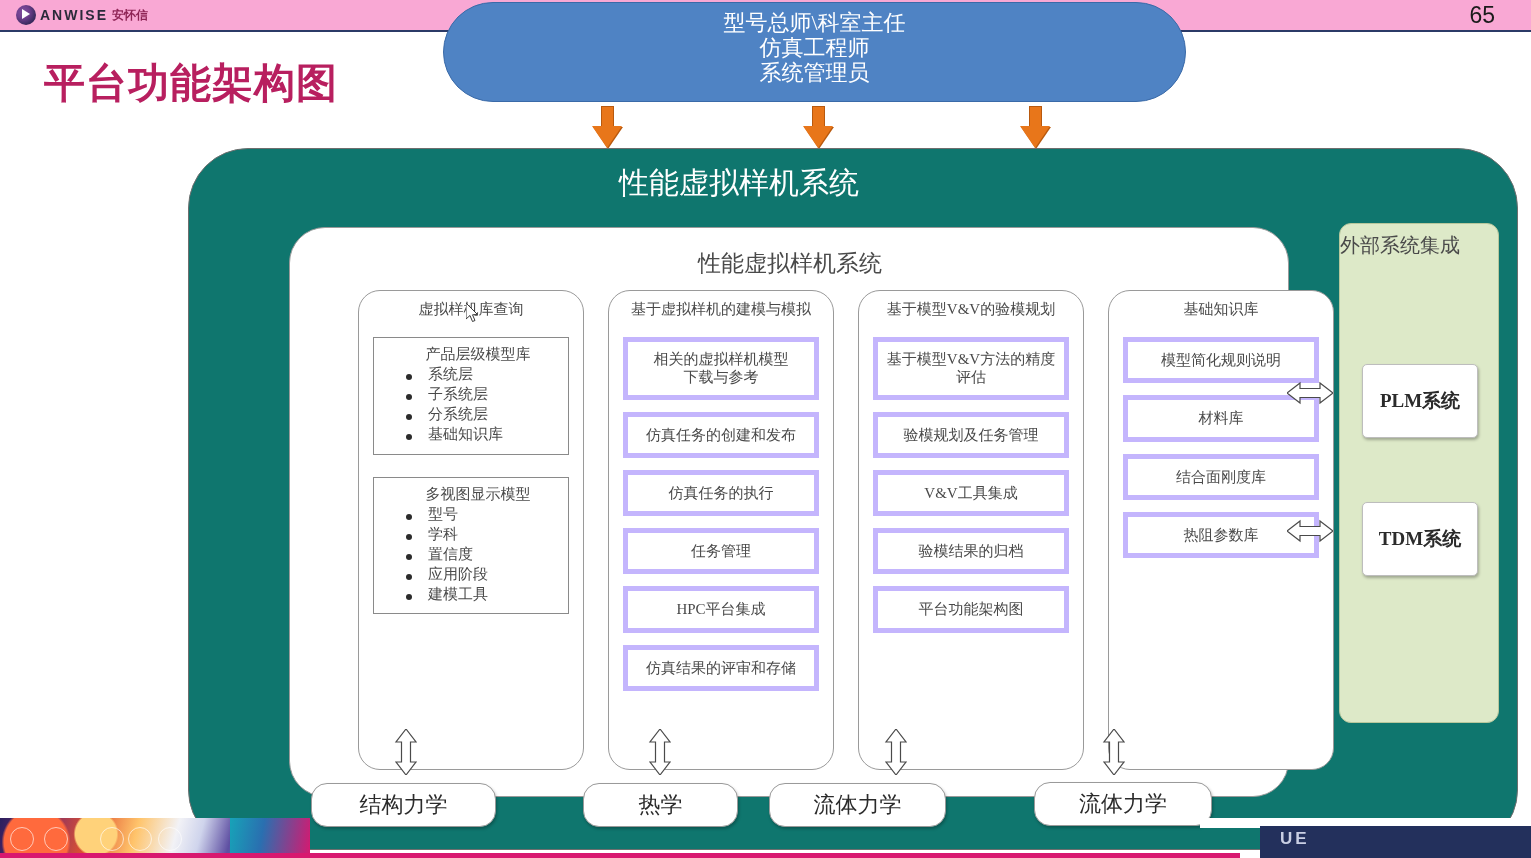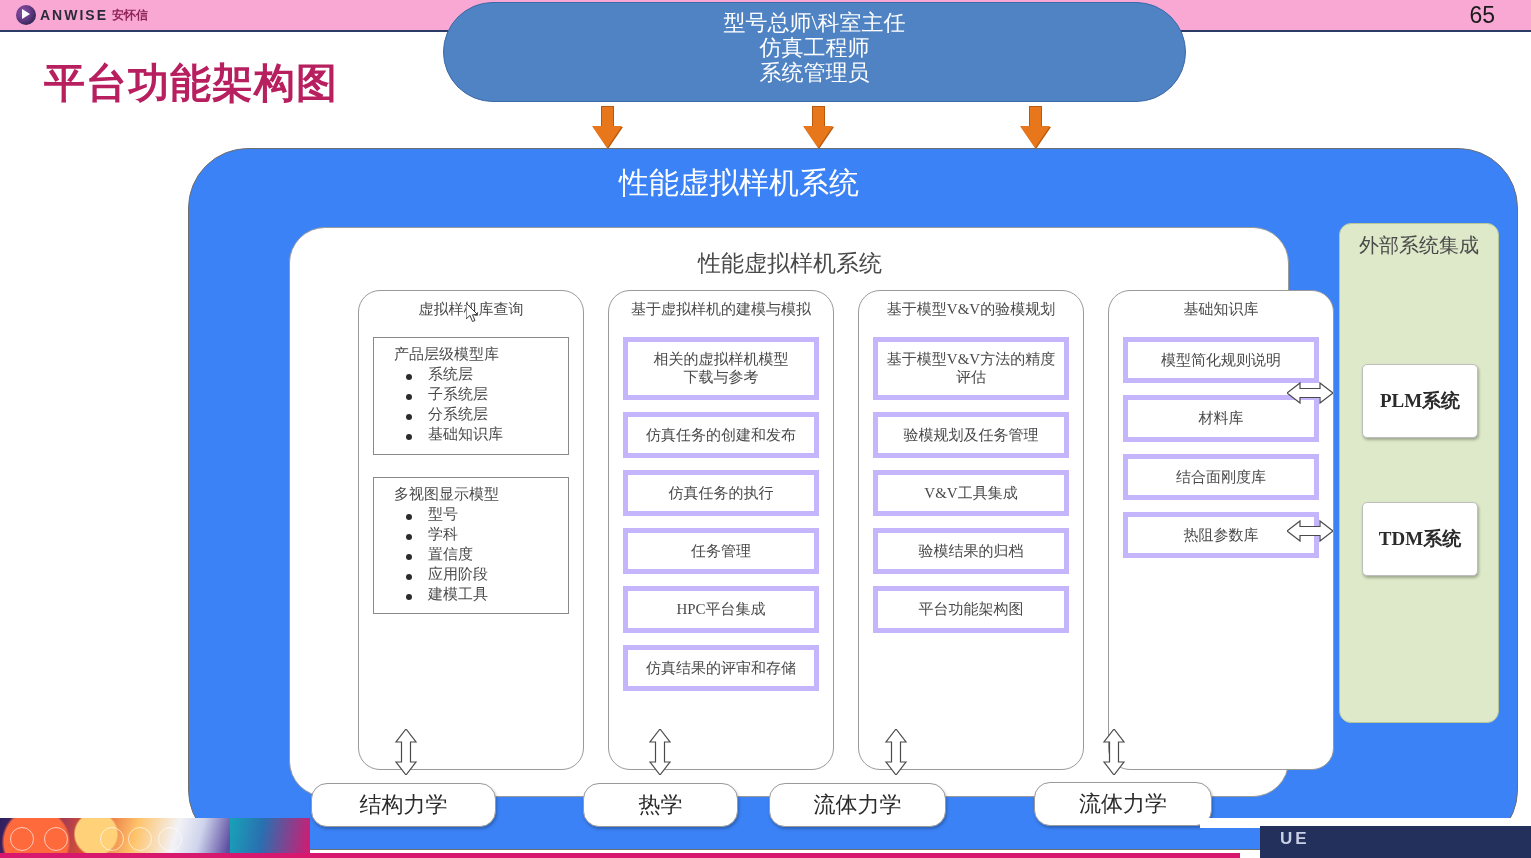--- a/index.html
+++ b/index.html
@@ -41,21 +41,21 @@
   
   .oarrow{position:absolute;width:30px;height:42px;}
   .oarrow .stem{position:absolute;left:9px;top:0;width:13px;height:22px;background:#E8761A;
      border:1px solid #b8590e;box-sizing:border-box;border-bottom:none;}
   .oarrow .head{position:absolute;left:0;top:20px;width:0;height:0;
      border-left:15px solid transparent;border-right:15px solid transparent;
      border-top:22px solid #E8761A;filter:drop-shadow(1px 1px 0px #b8590e);}
 
   
   #gray-outer{position:absolute;left:188px;top:148px;width:1330px;height:702px;
-     background:#3b82f6;border-radius:60px;border:1px solid #6e6e6e;box-sizing:border-box;}
+     background:#0f766e;border-radius:60px;border:1px solid #6e6e6e;box-sizing:border-box;}
   #gray-title{position:absolute;left:0;top:14px;width:1100px;text-align:center;
      color:#ffffff;font-size:30px;}
 
   
   #white-inner{position:absolute;left:100px;top:78px;width:1000px;height:570px;
      background:#ffffff;border:1px solid #9a9a9a;border-radius:36px;box-sizing:border-box;}
   #white-title{position:absolute;left:0;top:20px;width:1000px;text-align:center;
      color:#4a4a4a;font-size:23px;}
 
   
@@ -65,30 +65,30 @@
      color:#4a4a4a;font-size:15px;white-space:nowrap;}
   .col-body{position:absolute;left:14px;top:46px;right:14px;}
 
   .cell{border:5px solid #c4b5fd;background:#ffffff;color:#4a4a4a;
      font-size:15px;text-align:center;margin-bottom:12px;
      padding:9px 4px;line-height:1.22;box-sizing:border-box;}
   .cell.tall{padding:8px 4px;}
 
   .listbox{border:1px solid #8a8a8a;background:#ffffff;color:#4a4a4a;
      font-size:15px;padding:7px 6px 9px 6px;margin-bottom:22px;box-sizing:border-box;}
-  .listbox .lb-title{text-align:left;padding-left:14px;margin-bottom:1px;}
+  .listbox .lb-title{text-align:center;padding-left:14px;margin-bottom:1px;}
   .listbox ul{margin:0;padding:0 0 0 26px;list-style:none;}
   .listbox li{position:relative;line-height:1.33;padding-left:22px;}
   .listbox li::before{content:"";position:absolute;left:0;top:9px;width:6px;height:6px;
      border-radius:50%;background:#2b2b2b;}
 
   
   #ext-panel{position:absolute;left:1150px;top:74px;width:160px;height:500px;
      background:#dde9c8;border:1px solid #b7c79c;border-radius:12px;box-sizing:border-box;}
-  #ext-title{position:absolute;left:0;top:8px;width:100%;text-align:center;
+  #ext-title{position:absolute;left:0;top:8px;width:100%;text-align:left;
      color:#4a4a4a;font-size:20px;}
   .ext-card{position:absolute;left:22px;width:116px;height:74px;background:#ffffff;
      border:1px solid #bdbdbd;border-radius:5px;box-sizing:border-box;
      display:flex;align-items:center;justify-content:center;
      color:#2b2b2b;font-size:19px;box-shadow:1px 2px 3px rgba(0,0,0,.28);font-weight:bold;}
 
   
   .harrow{position:absolute;width:46px;height:26px;}
   .harrow svg{display:block;}
 

